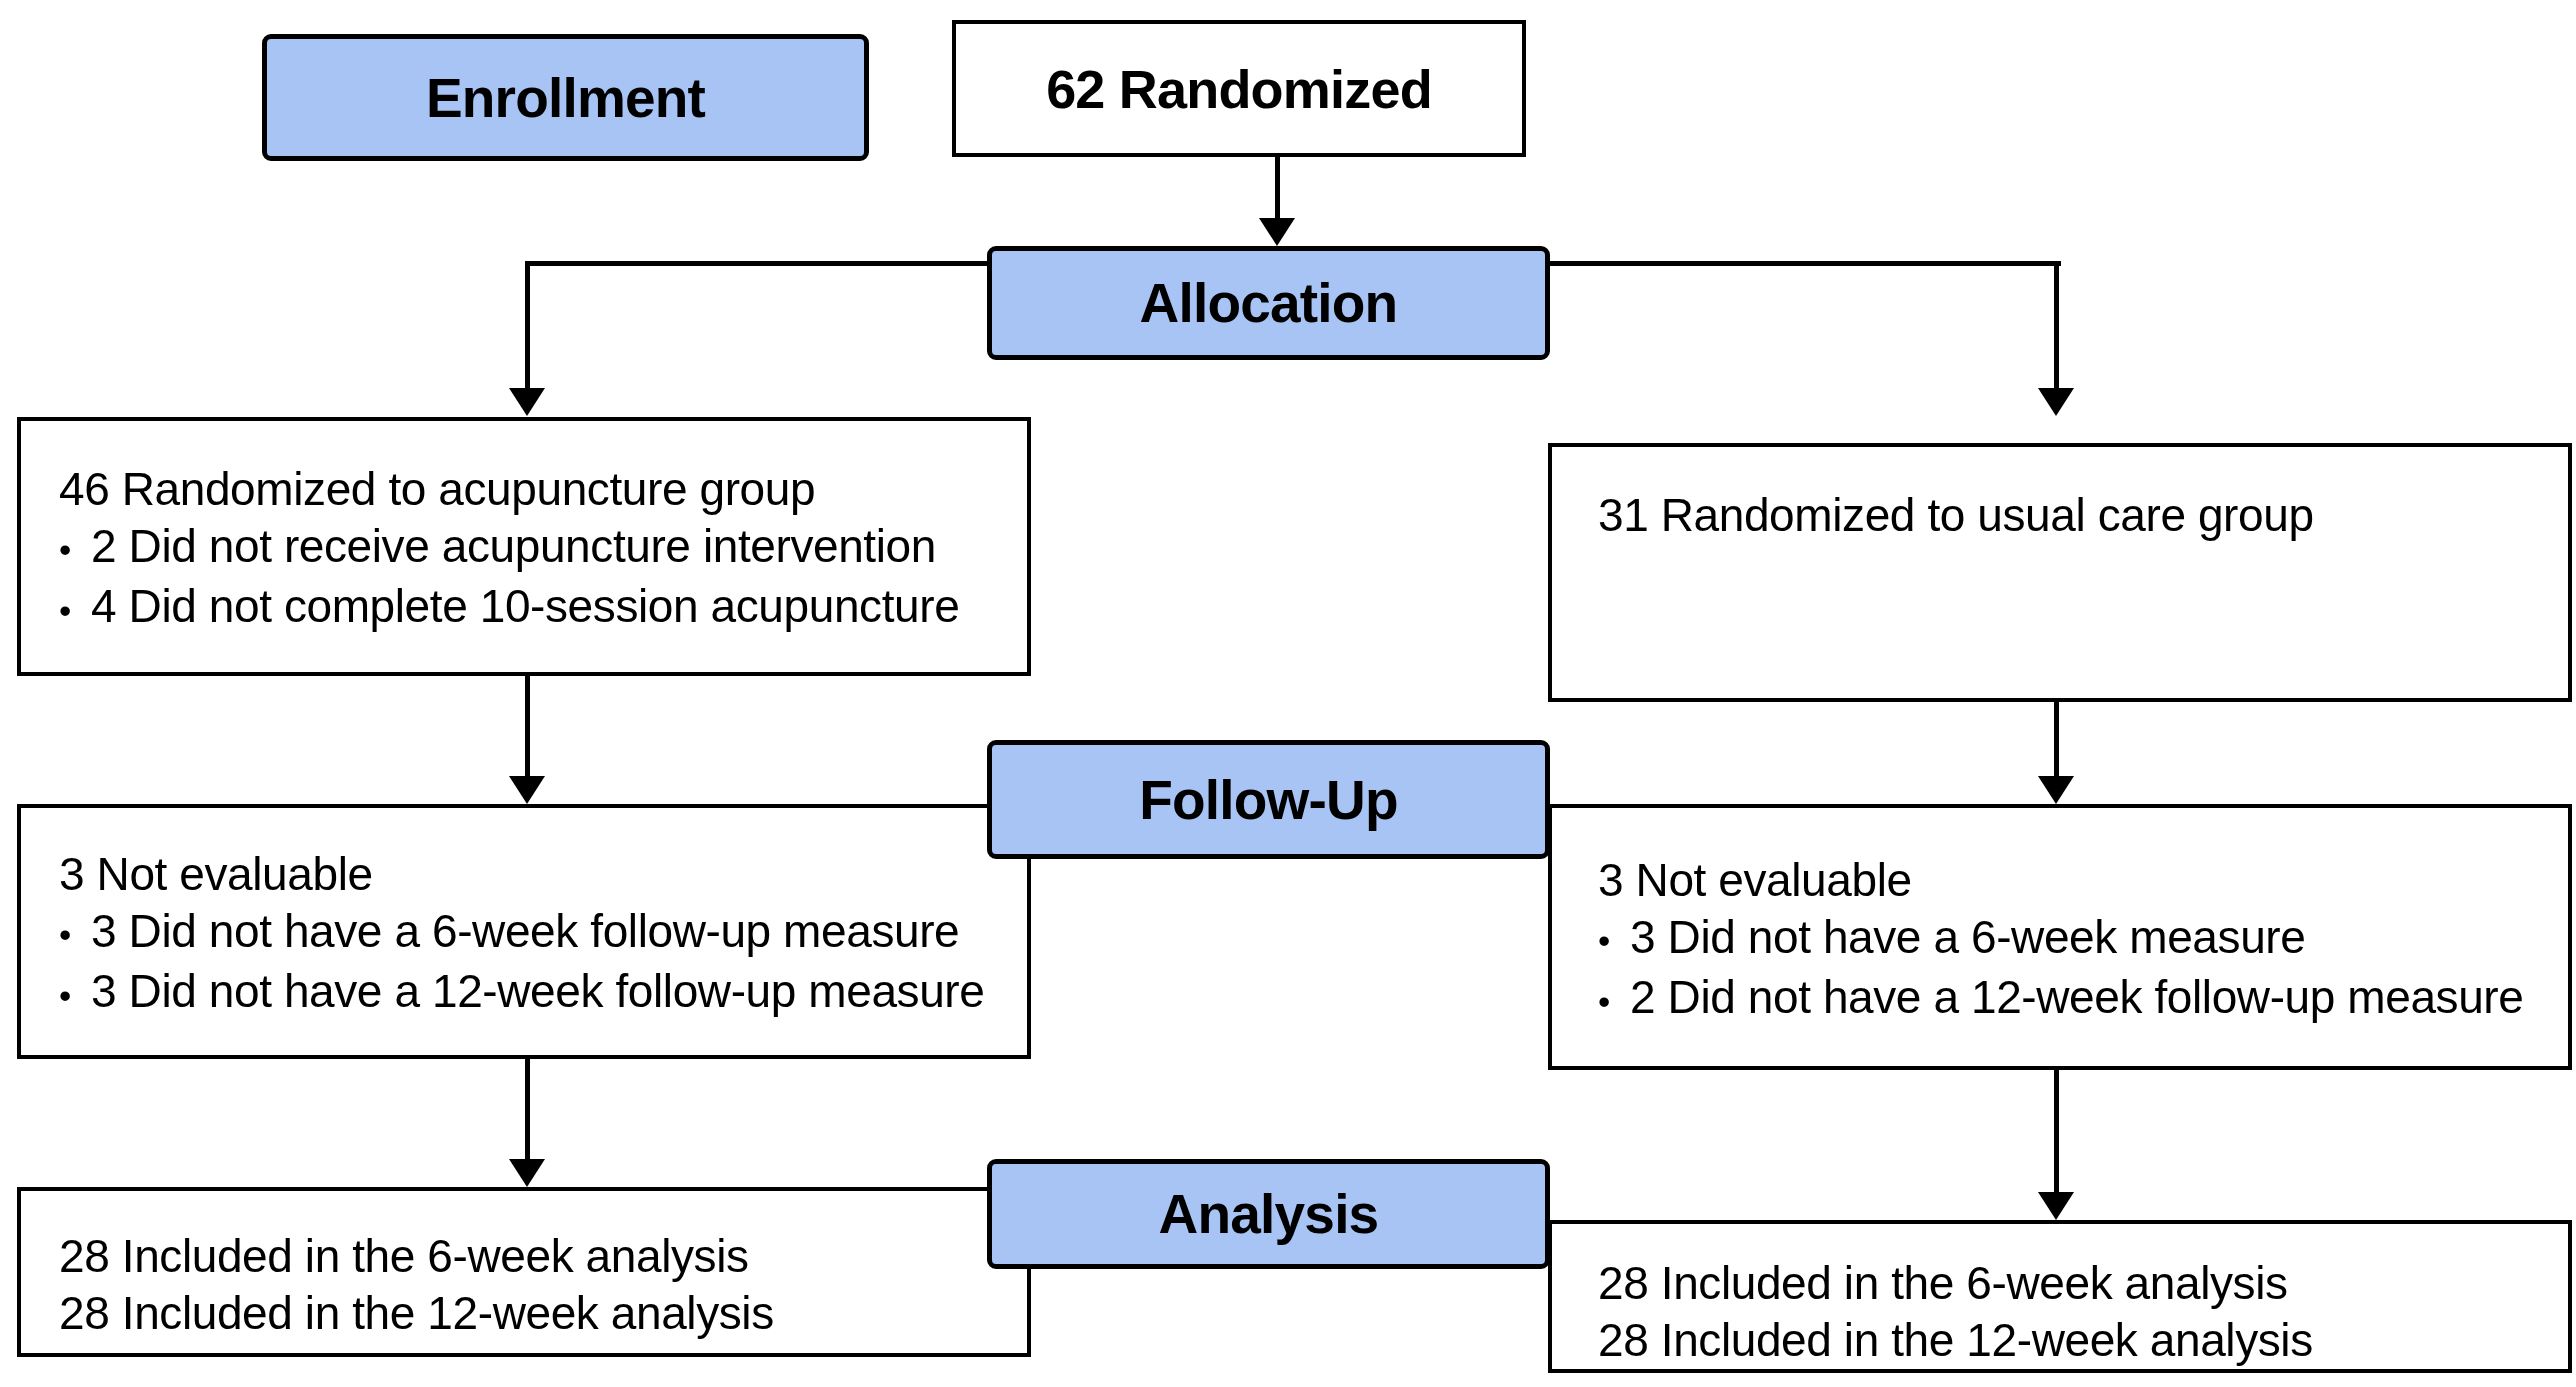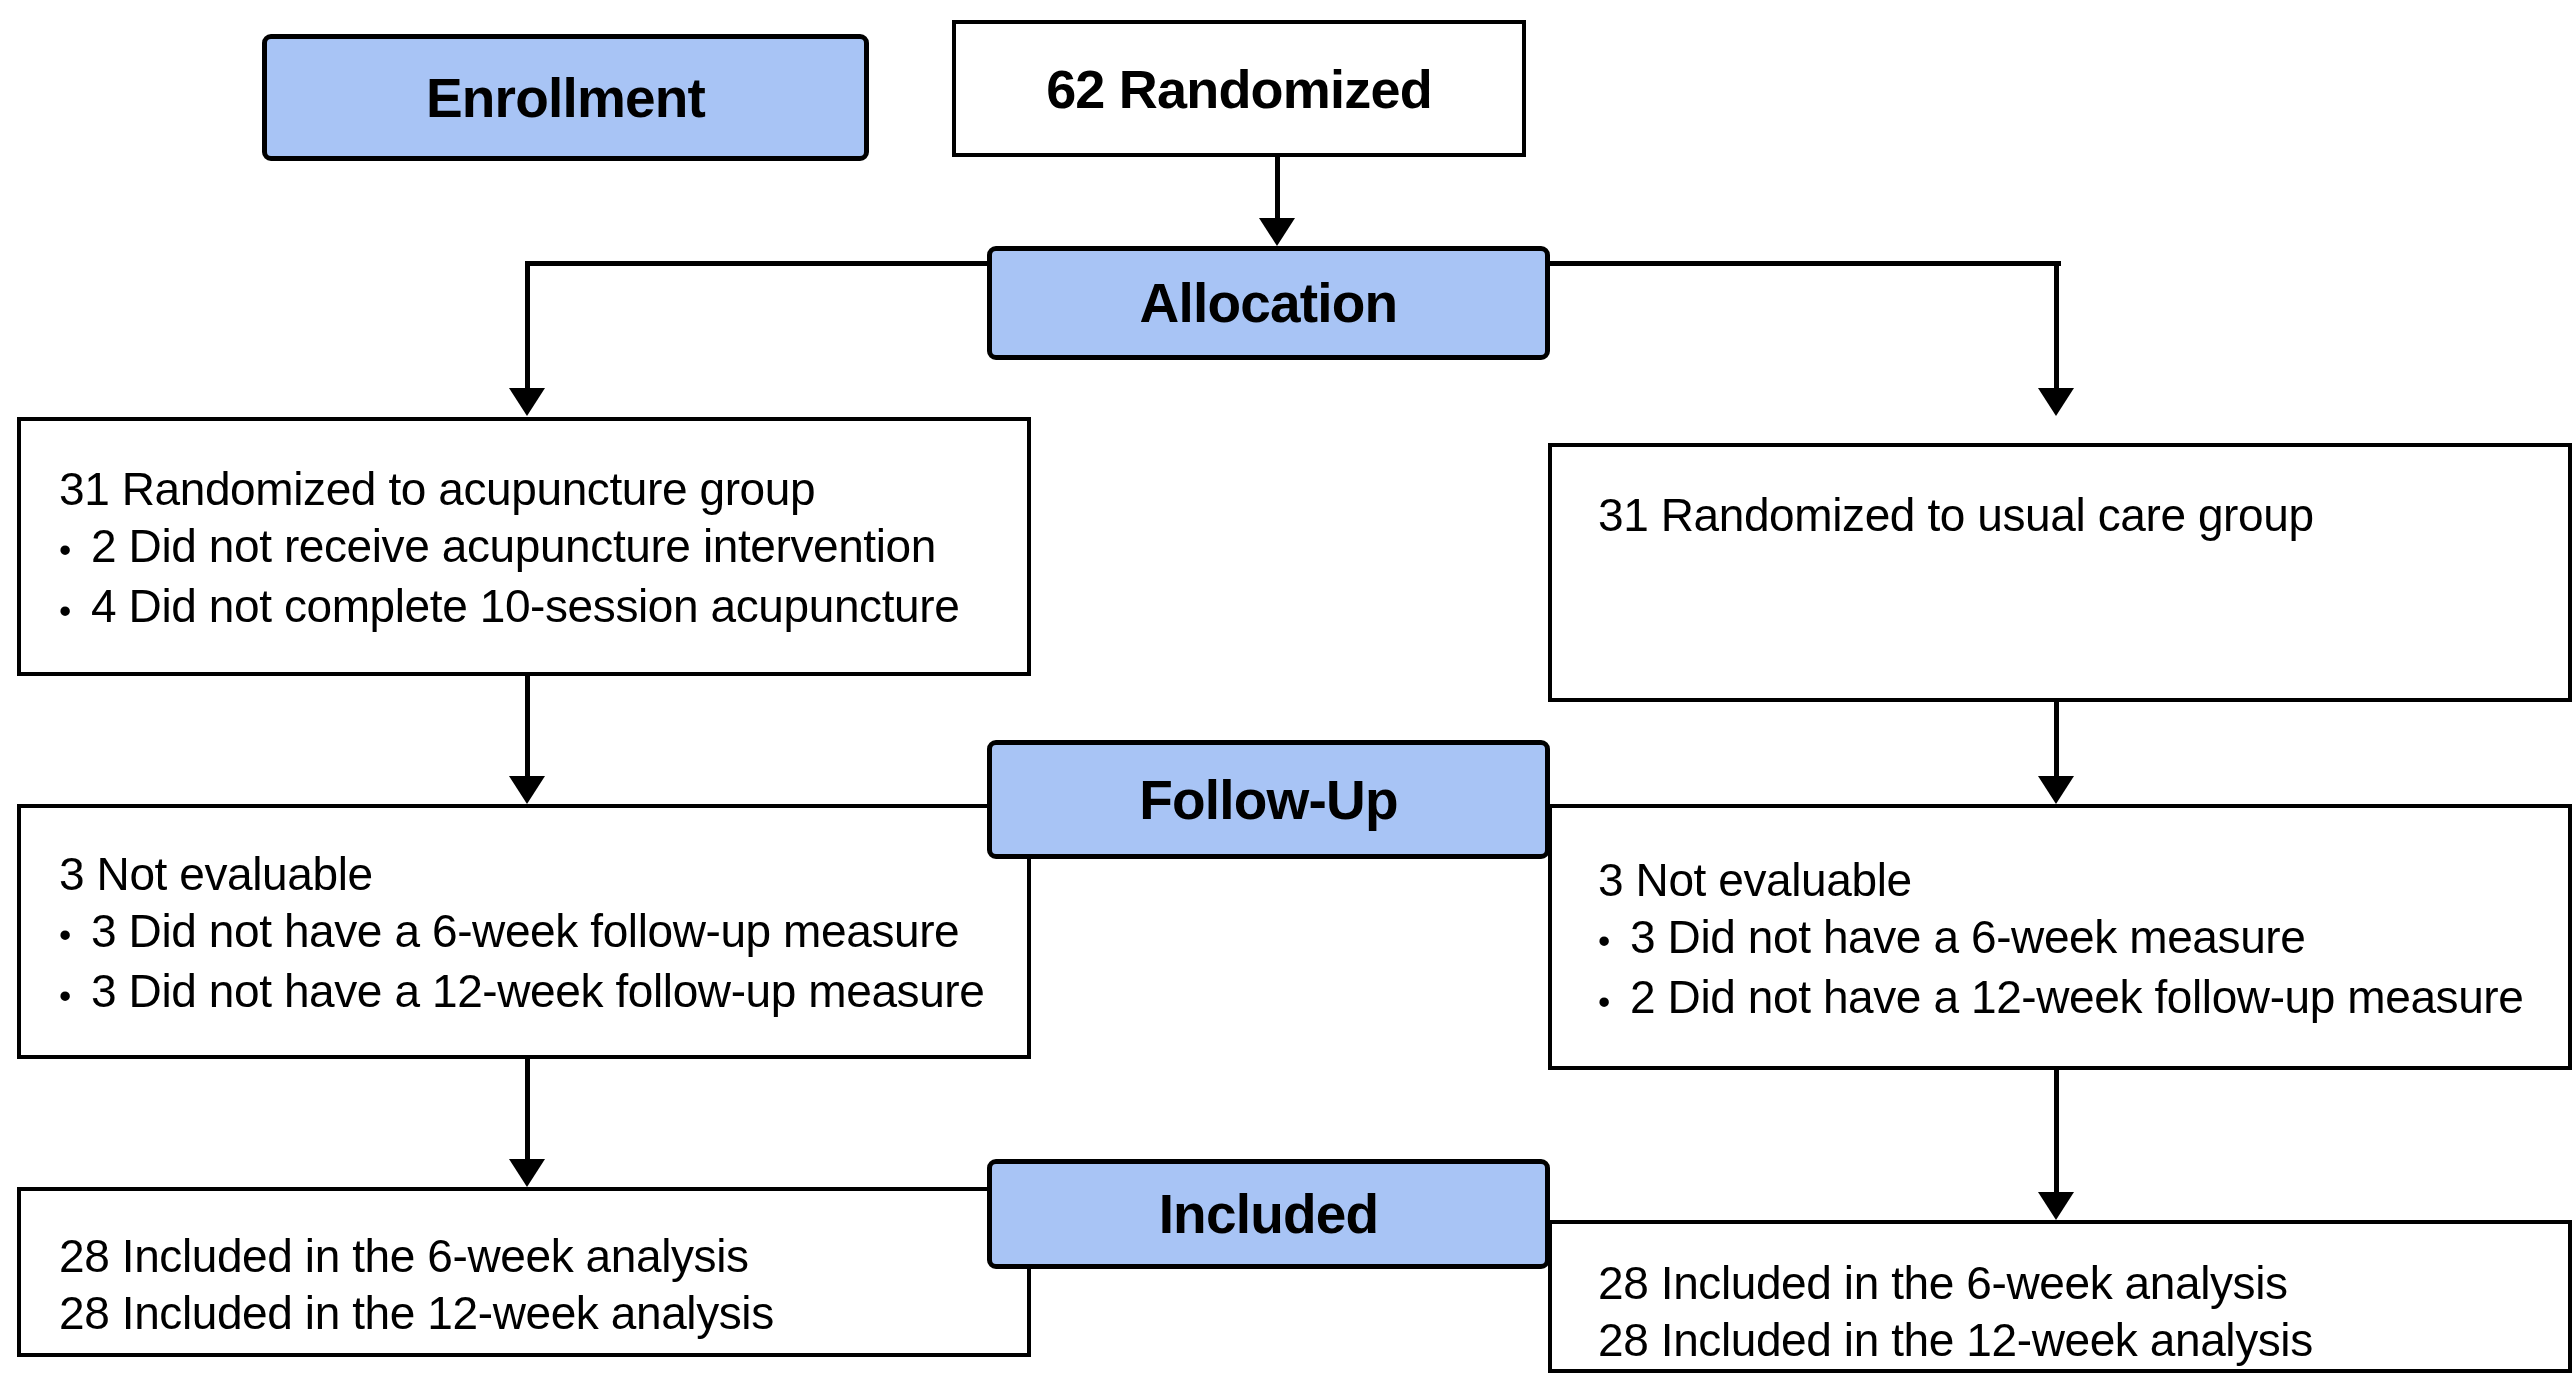--- a/index.html
+++ b/index.html
@@ -126,27 +126,27 @@
     <div class="shaft"></div>
     <div class="head"></div>
   </div>
 
   <div class="stage" style="left:262px; top:34px; width:607px; height:127px;">Enrollment</div>
 
   <div class="stage" style="left:987px; top:246px; width:563px; height:114px;">Allocation</div>
 
   <div class="stage" style="left:987px; top:740px; width:563px; height:119px;">Follow-Up</div>
 
-  <div class="stage" style="left:987px; top:1159px; width:563px; height:110px;">Included</div>
+  <div class="stage" style="left:987px; top:1159px; width:563px; height:110px;">Analysis</div>
 
   <div class="wbox center-txt" style="left:952px; top:20px; width:574px; height:137px;">62 Randomized</div>
 
   <div class="wbox" style="left:17px; top:417px; width:1014px; height:259px; padding:40px 15.3px 0 38px;">
     <div class="txt">
-      <span class="line">31 Randomized to acupuncture group</span>
+      <span class="line">46 Randomized to acupuncture group</span>
       <span class="line"><span class="marker">•</span><span>2 Did not receive acupuncture intervention</span></span>
       <span class="line"><span class="marker">•</span><span>4 Did not complete 10-session acupuncture</span></span>
     </div>
   </div>
 
   <div class="wbox" style="left:1548px; top:417px; width:1024px; height:259px; padding:40px 15.3px 0 46px;margin-top:26px;">
     <div class="txt">
       <span class="line">31 Randomized to usual care group</span>
     </div>
   </div>

